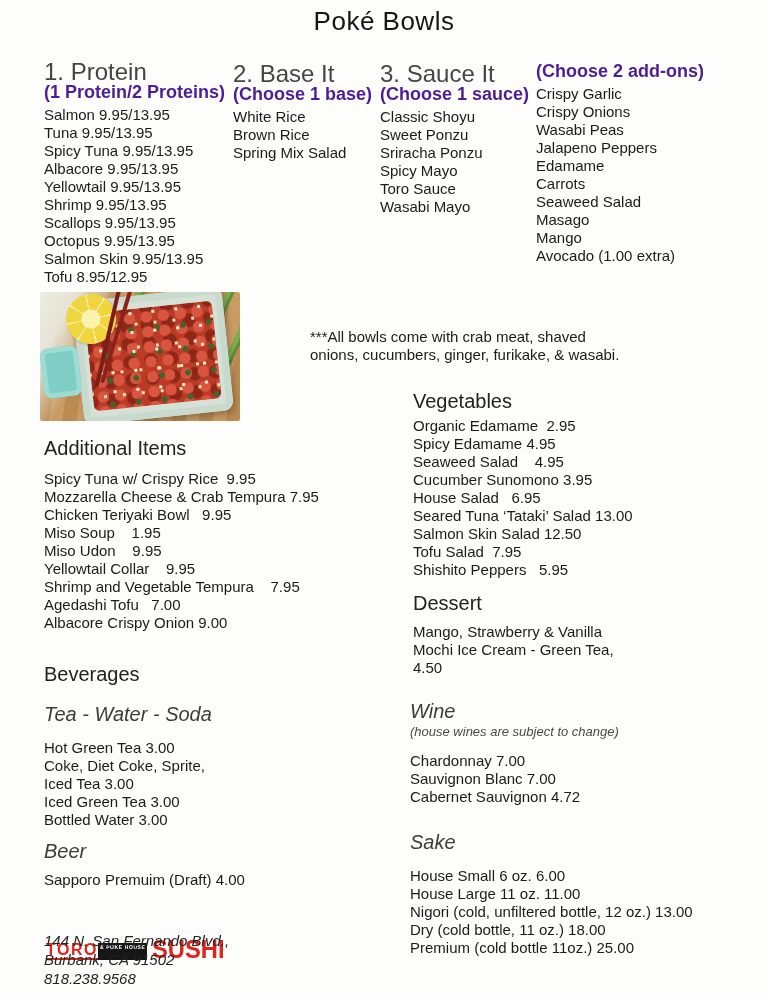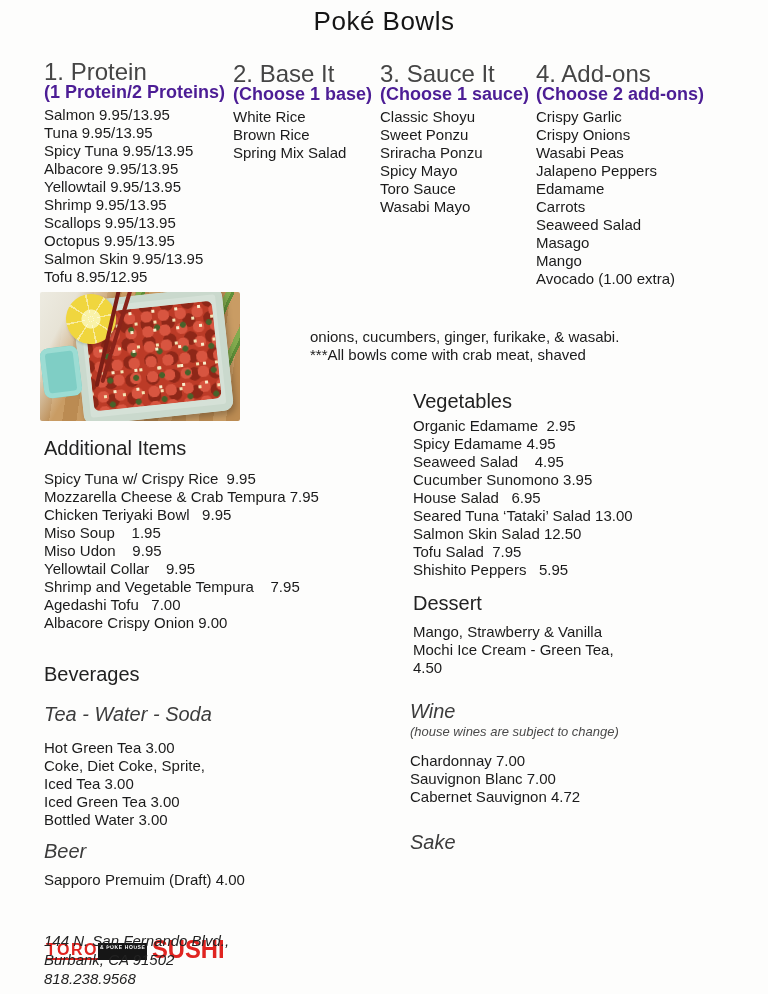--- a/index.html
+++ b/index.html
@@ -142,21 +142,20 @@
         <div class="line">Classic Shoyu</div>
         <div class="line">Sweet Ponzu</div>
         <div class="line">Sriracha Ponzu</div>
         <div class="line">Spicy Mayo</div>
         <div class="line">Toro Sauce</div>
         <div class="line">Wasabi Mayo</div>
       </div>
   </section>
 
   <section class="col sec-addons">
-    <div class="col-heading">4. Add-ons</div>
     <div class="col-sub">(Choose 2 add-ons)</div>
     <div class="items">
         <div class="line">Crispy Garlic</div>
         <div class="line">Crispy Onions</div>
         <div class="line">Wasabi Peas</div>
         <div class="line">Jalapeno Peppers</div>
         <div class="line">Edamame</div>
         <div class="line">Carrots</div>
         <div class="line">Seaweed Salad</div>
         <div class="line">Masago</div>
@@ -171,22 +170,22 @@
       <div class="poke"></div>
     </div>
     <div class="side-dish"></div>
     <div class="lemon"></div>
     <div class="chopstick c1"></div>
     <div class="chopstick c2"></div>
   </div>
 
   <section class="sec-note">
     <div>
+        <div class="line">***All bowls come with crab meat, shaved</div>
         <div class="line">onions, cucumbers, ginger, furikake, &amp; wasabi.</div>
-        <div class="line">***All bowls come with crab meat, shaved</div>
       </div>
   </section>
 
   <section class="sec-additional">
     <div class="section-heading">Additional Items</div>
     <div class="items">
         <div class="line">Spicy Tuna w/ Crispy Rice  9.95</div>
         <div class="line">Mozzarella Cheese &amp; Crab Tempura 7.95</div>
         <div class="line">Chicken Teriyaki Bowl   9.95</div>
         <div class="line">Miso Soup    1.95</div>
@@ -246,20 +245,27 @@
 
   <section class="sec-beer">
     <div class="italic-heading">Beer</div>
     <div class="items">
         <div class="line">Sapporo Premuim (Draft) 4.00</div>
       </div>
   </section>
 
   <section class="sec-sake">
     <div class="italic-heading">Sake</div>
+    <div class="items">
+        <div class="line">House Small 6 oz. 6.00</div>
+        <div class="line">House Large 11 oz. 11.00</div>
+        <div class="line">Nigori (cold, unfiltered bottle, 12 oz.) 13.00</div>
+        <div class="line">Dry (cold bottle, 11 oz.) 18.00</div>
+        <div class="line">Premium (cold bottle 11oz.) 25.00</div>
+      </div>
   </section>
 
   <div class="logo">
     <div class="toro-stack">
       <span class="toro-word">TORO</span>
       <span class="poke-house">&amp; POKE HOUSE</span>
     </div>
     <span class="sushi-word">SUSHI</span>
   </div>
 

